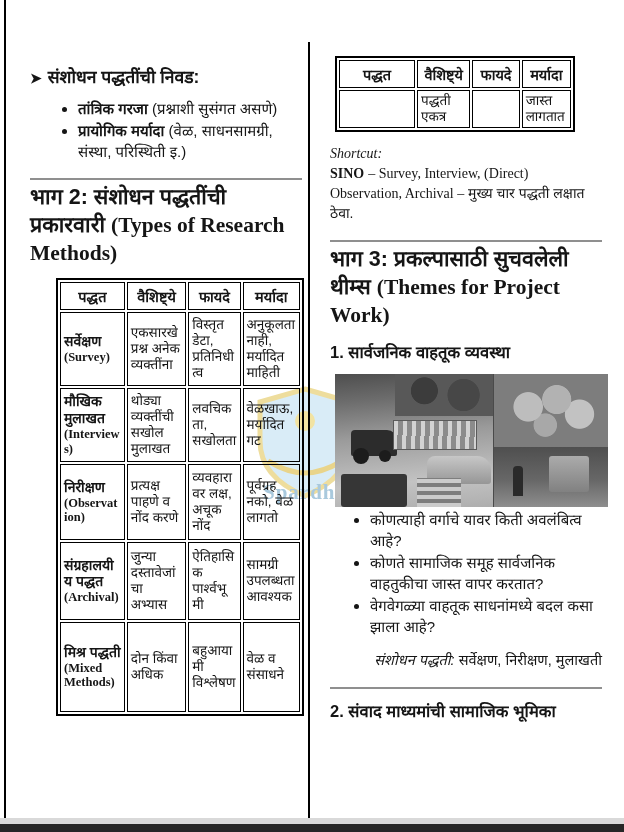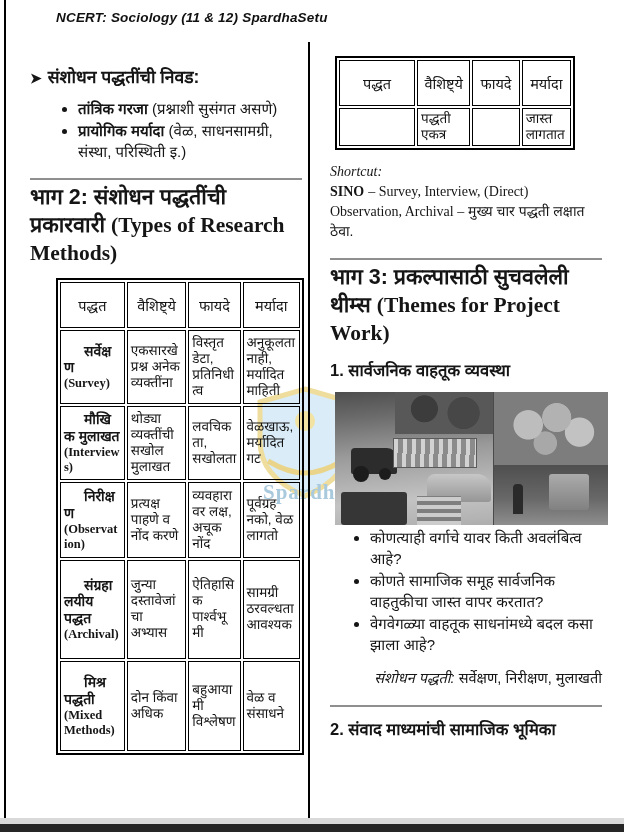--- a/index.html
+++ b/index.html
@@ -36,25 +36,25 @@
   .col-right hr.rule { margin-top:18px; }
 
   .sec-heading { margin-top:4px; font-size:21.5px; font-weight:bold; line-height:1.3; }
   .sec-heading .en { font-family:"Liberation Serif", serif; }
 
   .theme-heading { margin-top:12px; font-size:16.5px; font-weight:bold; line-height:1.3; }
 
   table.mtable { border-collapse:separate; border-spacing:2px; border:2px solid #000; background:transparent; table-layout:fixed; margin-top:10px; margin-left:26px; width:248px; }
   table.mtable.cont { margin-left:5px; margin-top:4px; width:240px; }
   table.mtable th, table.mtable td { border:1px solid #000; background:transparent; }
-  table.mtable th { font-size:14.5px; font-weight:normal; text-align:center; padding:12px 1px; }
+  table.mtable th { font-size:14.5px; font-weight:bold; text-align:center; padding:3px 1px; }
   table.mtable td { font-size:13.5px; line-height:1.18; padding:2px 3px; vertical-align:middle; word-wrap:break-word; }
-  td.mname b { font-size:14px;margin-left:20px; }
+  td.mname b { font-size:14px; }
   td.mname .en { display:block; font-size:12.5px; font-family:"Liberation Serif", serif;font-weight:bold; }
-  .r1 td { height:74px; } .r2 td { height:74px; } .r3 td { height:76px; } .r4 td { height:99px; } .r5 td { height:90px; }
+  .r1 td { height:74px; } .r2 td { height:74px; } .r3 td { height:76px; } .r4 td { height:78px; } .r5 td { height:90px; }
   table.mtable.cont td { height:36px; vertical-align:middle; }
 
   .shortcut { margin-top:12px; font-size:14px; line-height:1.35; }
   .shortcut .en { font-size:14px;text-align:center; }
   .shortcut b { font-family:"Liberation Serif", serif; }
 
   .methods-line { margin-top:12px; font-size:14.5px;text-align:right; }
 
   
   .collage { position:relative; margin-top:10px; margin-left:5px; width:273px; height:133px; overflow:hidden; background:#7a7a7a; }
@@ -76,21 +76,20 @@
   .bottom-gray { position:absolute; left:0; top:818px; width:624px; height:6px; background:#d9d9d9; }
   .bottom-bar { position:absolute; left:0; top:824px; width:624px; height:8px; background:#262626; }
 </style>
 </head>
 <body>
 
 <div class="page">
 
   <div class="left-rule"></div>
 
-  <div class="page-header">NCERT: Sociology (11 &amp; 12) SpardhaSetu</div>
 
   <svg class="watermark" viewBox="0 0 135 125" xmlns="http://www.w3.org/2000/svg">
     <path d="M67 6 L112 19 L112 58 Q112 94 67 113 Q22 94 22 58 L22 19 Z" fill="#d9ecf7" stroke="#eedd9d" stroke-width="5"></path>
     <circle cx="67" cy="38" r="10" fill="#f2e3a2"></circle>
     <path d="M30 78 Q50 90 67 90 Q84 90 104 78" fill="none" stroke="#e9d48a" stroke-width="5"></path>
     <text x="67" y="116" text-anchor="middle" font-family="Liberation Serif, serif" font-size="21" font-weight="bold" fill="#a9c9dd" letter-spacing="1">Spardha</text>
   </svg>
 
   <div class="col-divider"></div>
 
@@ -134,21 +133,21 @@
         <tr class="r3">
           <td class="mname"><b>निरीक्षण</b><span class="en">(Observation)</span></td>
           <td>प्रत्यक्ष पाहणे व नोंद करणे</td>
           <td>व्यवहारावर लक्ष, अचूक नोंद</td>
           <td>पूर्वग्रह नको, वेळ लागतो</td>
         </tr>
         <tr class="r4">
           <td class="mname"><b>संग्रहालयीय पद्धत</b><span class="en">(Archival)</span></td>
           <td>जुन्या दस्तावेजांचा अभ्यास</td>
           <td>ऐतिहासिक पार्श्वभूमी</td>
-          <td>सामग्री ठरवल्धता आवश्यक</td>
+          <td>सामग्री उपलब्धता आवश्यक</td>
         </tr>
         <tr class="r5">
           <td class="mname"><b>मिश्र पद्धती</b><span class="en">(Mixed Methods)</span></td>
           <td>दोन किंवा अधिक</td>
           <td>बहुआयामी विश्लेषण</td>
           <td>वेळ व संसाधने</td>
         </tr>
       </tbody>
     </table>
   </div>

